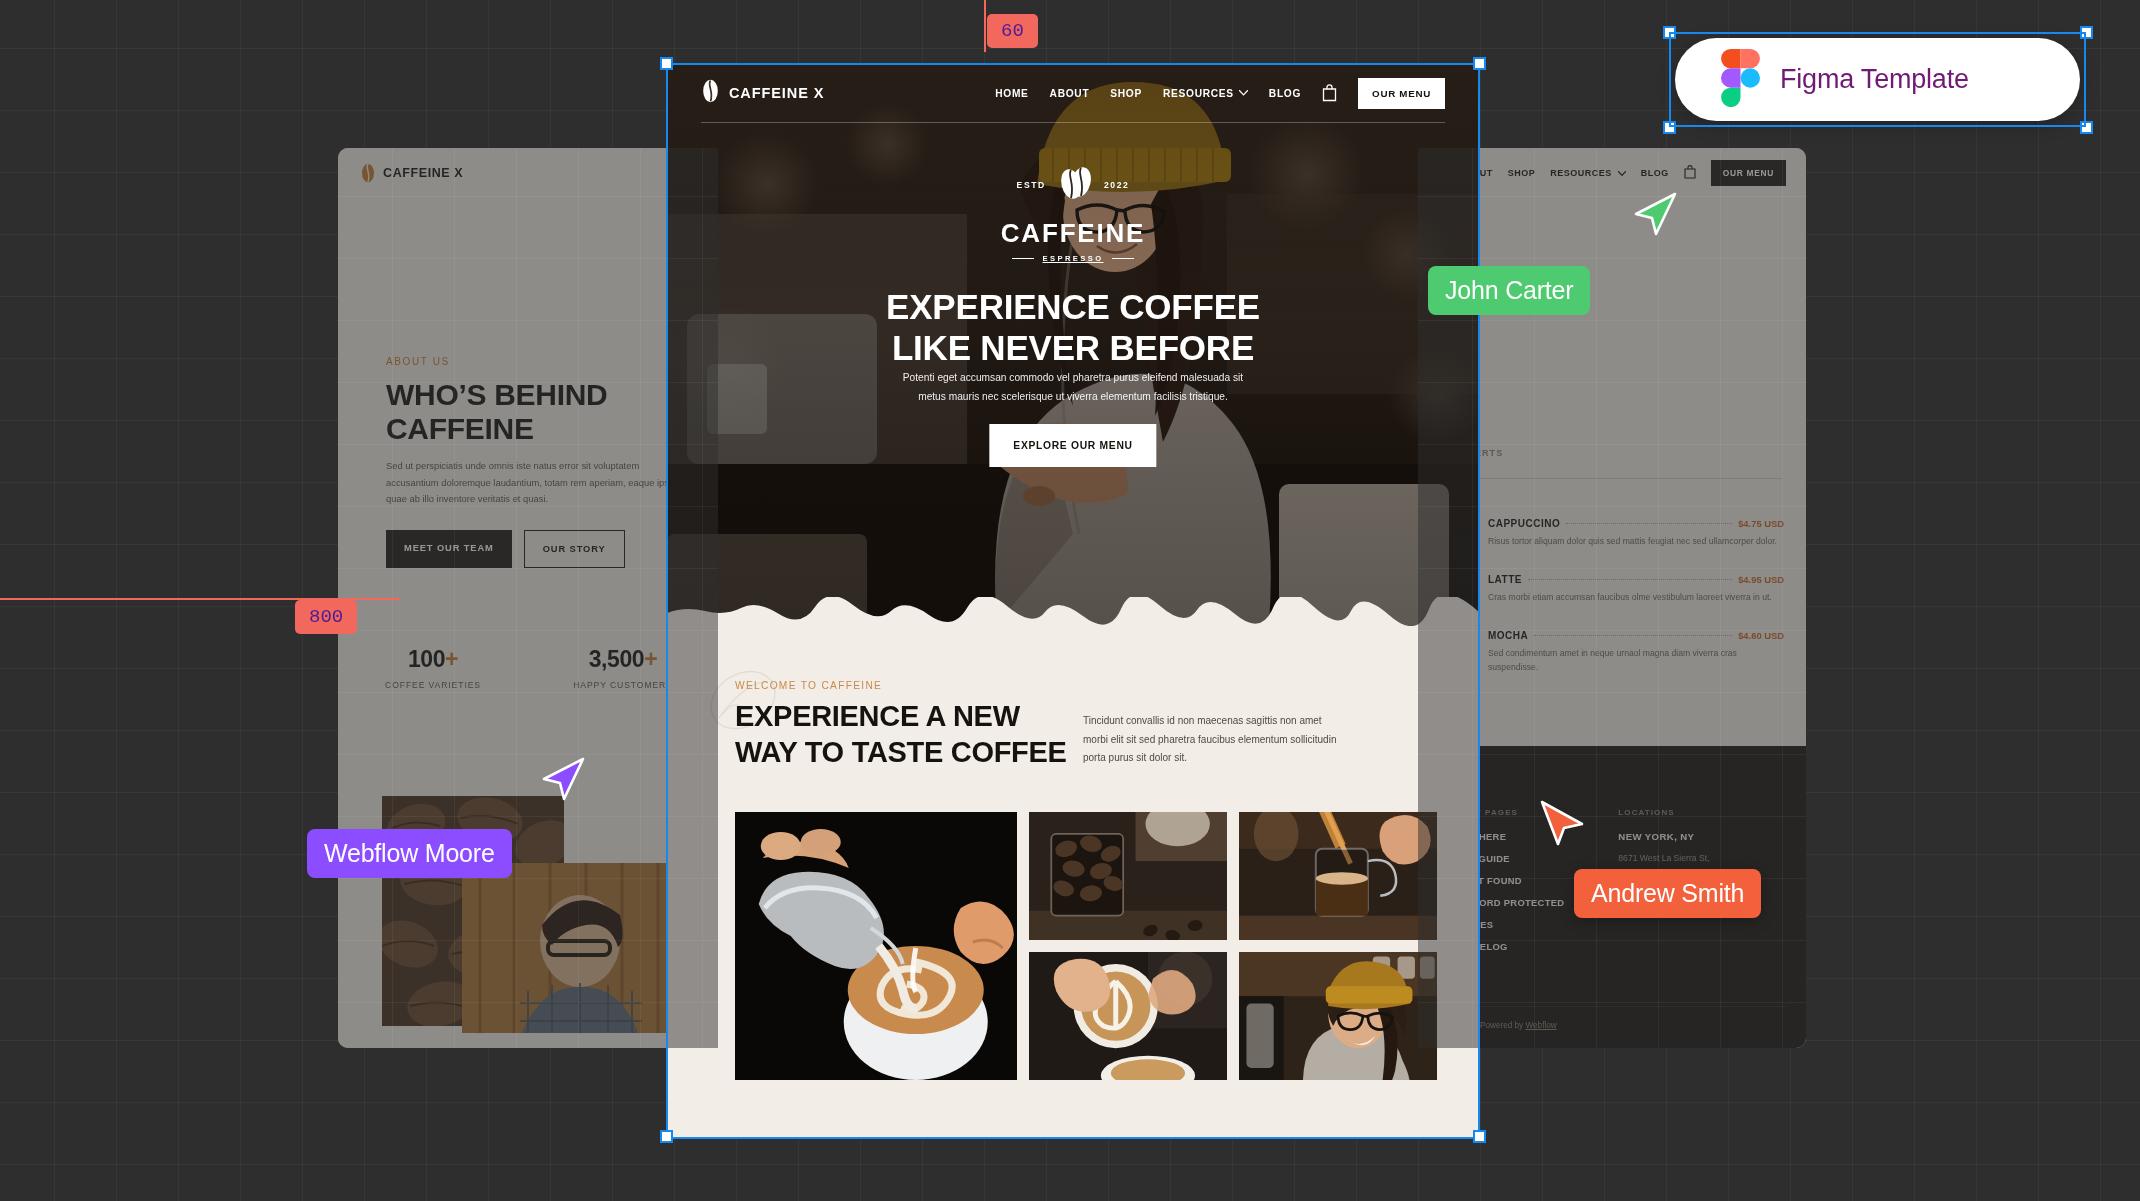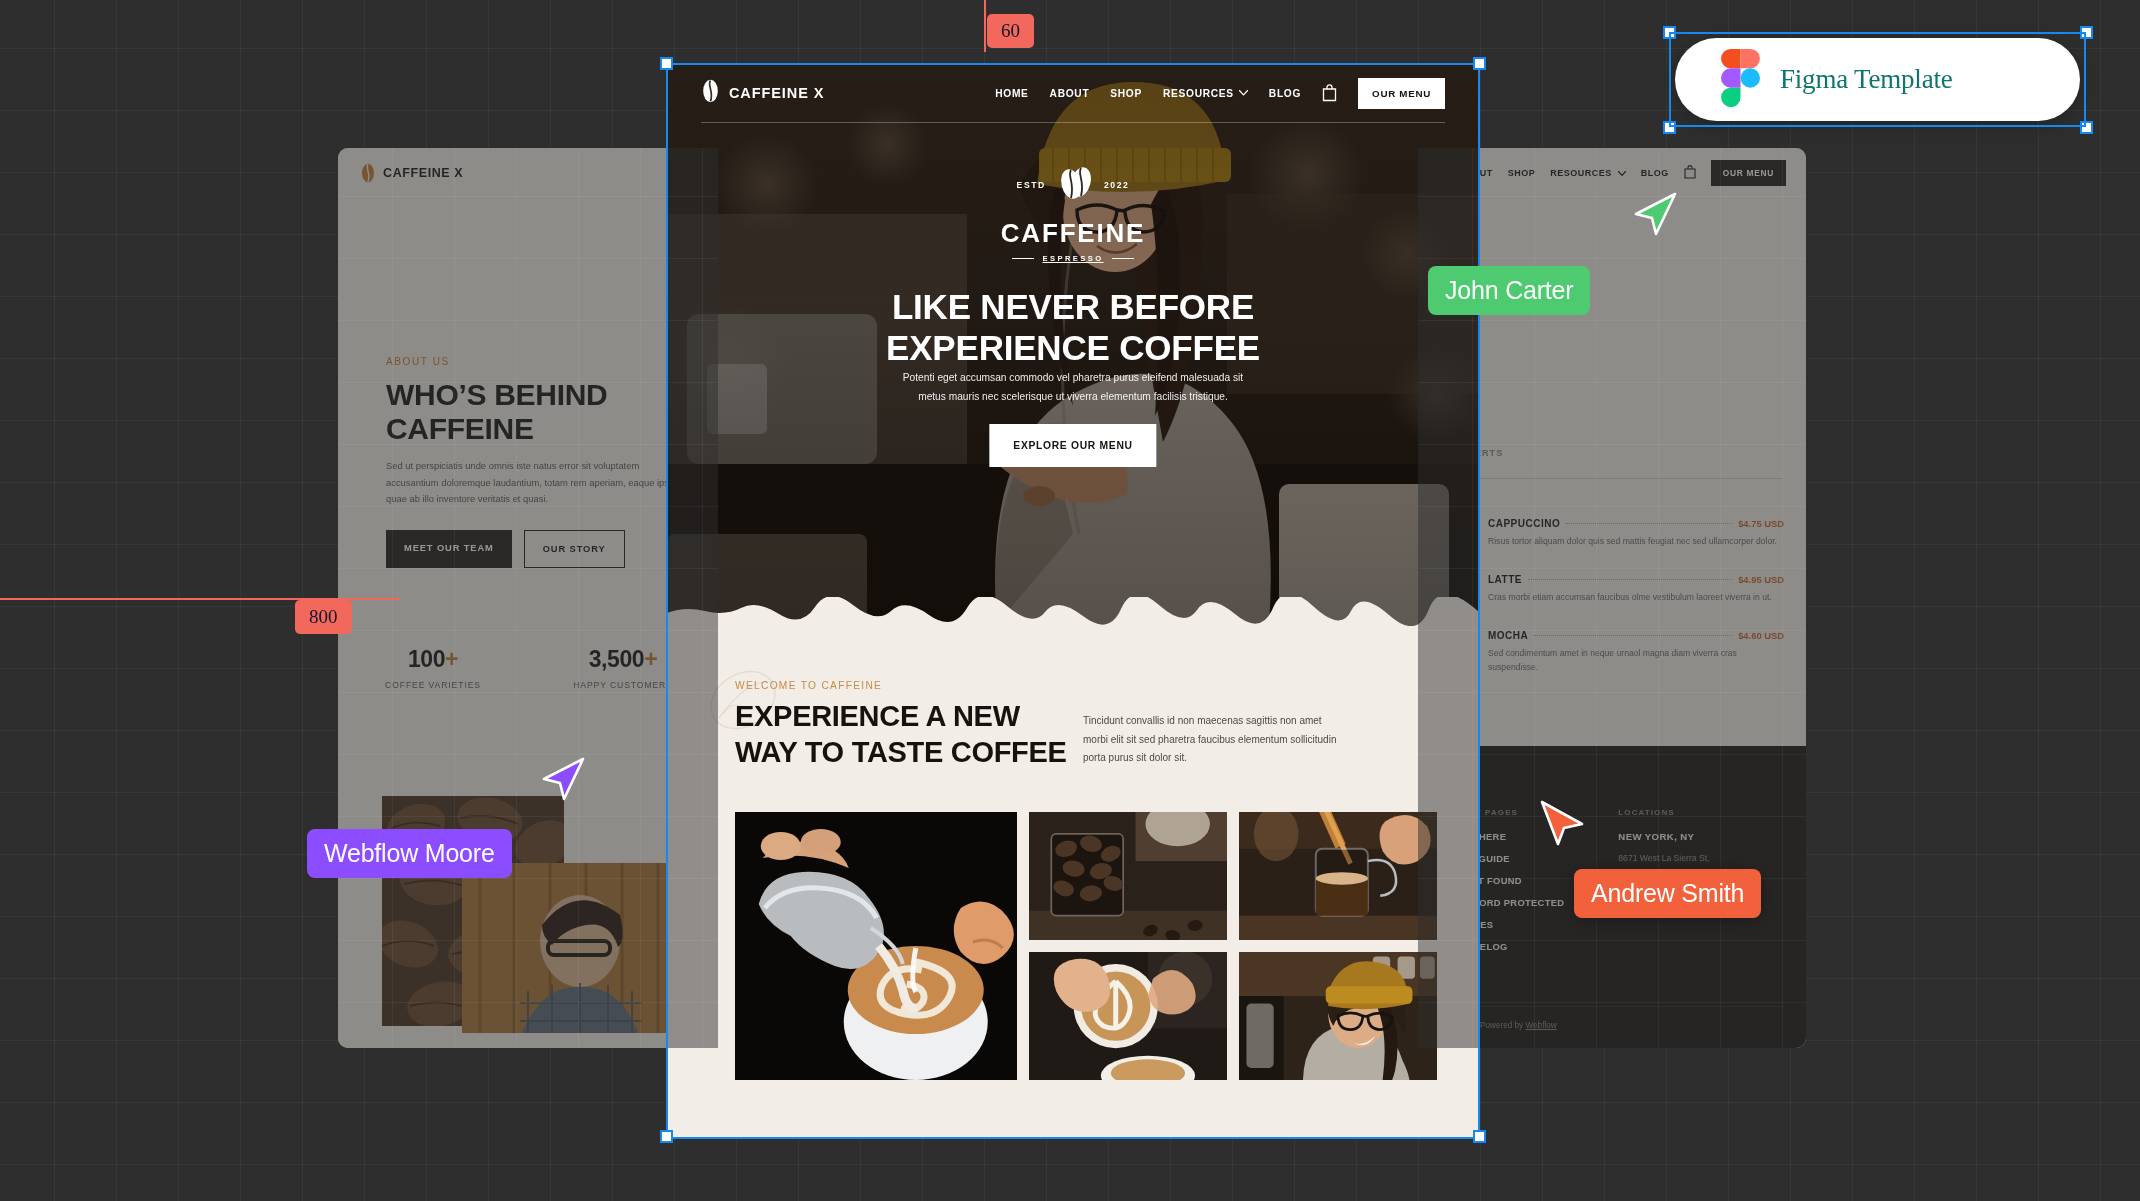--- a/index.html
+++ b/index.html
@@ -172,35 +172,35 @@
   .handle { position:absolute; width: 13px; height: 13px; background:#fff; border: 2px solid #1589f0; z-index: 84;}
   .hl { left: -7px; } .hr { right: -7px; } .ht { top: -7px; } .hb { bottom: -7px; }
 
   #sel-figma { left: 1669px; top: 32px; width: 417px; height: 95px; border: 2px solid #1589f0; z-index: 96;}
 
   
   .mline { position:absolute; background:#f2685c; z-index: 90; }
   #m-v { left: 984px; top: 0px; width: 2.4px; height: 52px; }
   #m-h { left: 0px; top: 598px; width: 400px; height: 2.2px; }
   .mpill {
-    position:absolute; background:#f2685c; color:#0f172a; border-radius: 5px;
+    position:absolute; background:#f2685c; color:#4c1d95; border-radius: 5px;
     font-size: 19px; font-weight: 500; padding: 6px 14px; z-index: 91;
-    font-family: Liberation Serif, serif;
+    font-family: Liberation Mono, monospace;
   }
   #m-pill-60 { left: 987px; top: 14px; }
   #m-pill-800 { left: 295px; top: 583px; margin-top: 17px; }
 
   
   #figma-badge {
     position:absolute; left: 1675px; top: 38px; width: 405px; height: 83px;
     background:#fff; border-radius: 42px; display:flex; align-items:center;
     padding-left: 46px; gap: 20px; z-index: 95;
     box-shadow: 0 4px 18px rgba(0,0,0,.25);
   }
-  #figma-badge .lbl { font-size: 27px; color:#0f766e; font-weight: 400; letter-spacing:-.2px;font-family:Liberation Serif, serif;}
+  #figma-badge .lbl { font-size: 27px; color:#701a75; font-weight: 400; letter-spacing:-.2px;}
 
   
   .cursor { position:absolute; z-index: 97; }
   .nametag {
     position:absolute; z-index: 98; color:#fff; border-radius: 8px;
     font-size: 25px; padding: 10px 17px; white-space:nowrap; letter-spacing:-.2px;
   }
   #tag-sophie { left: 307px; top: 829px; background: #8b4dff; }
   #cur-sophie { left: 540px; top: 757px; }
   #tag-john   { left: 1428px; top: 266px; background: #4ecb71; }
@@ -559,22 +559,22 @@
         </div>
         <div class="hb-word">CAFFEINE</div>
         <div class="hb-sub">
           <i></i>
           <span>ESPRESSO</span>
           <i></i>
         </div>
       </div>
 
       <h1 class="hero-h1">
+        <div>EXPERIENCE COFFEE</div>
         <div>LIKE NEVER BEFORE</div>
-        <div>EXPERIENCE COFFEE</div>
       </h1>
 
       <div class="hero-p">
         <div>Potenti eget accumsan commodo vel pharetra purus eleifend malesuada sit</div>
         <div>metus mauris nec scelerisque ut viverra elementum facilisis tristique.</div>
       </div>
 
       <div class="hero-cta">EXPLORE OUR MENU</div>
 
       <svg class="torn" viewBox="0 0 812 30" preserveAspectRatio="none">

